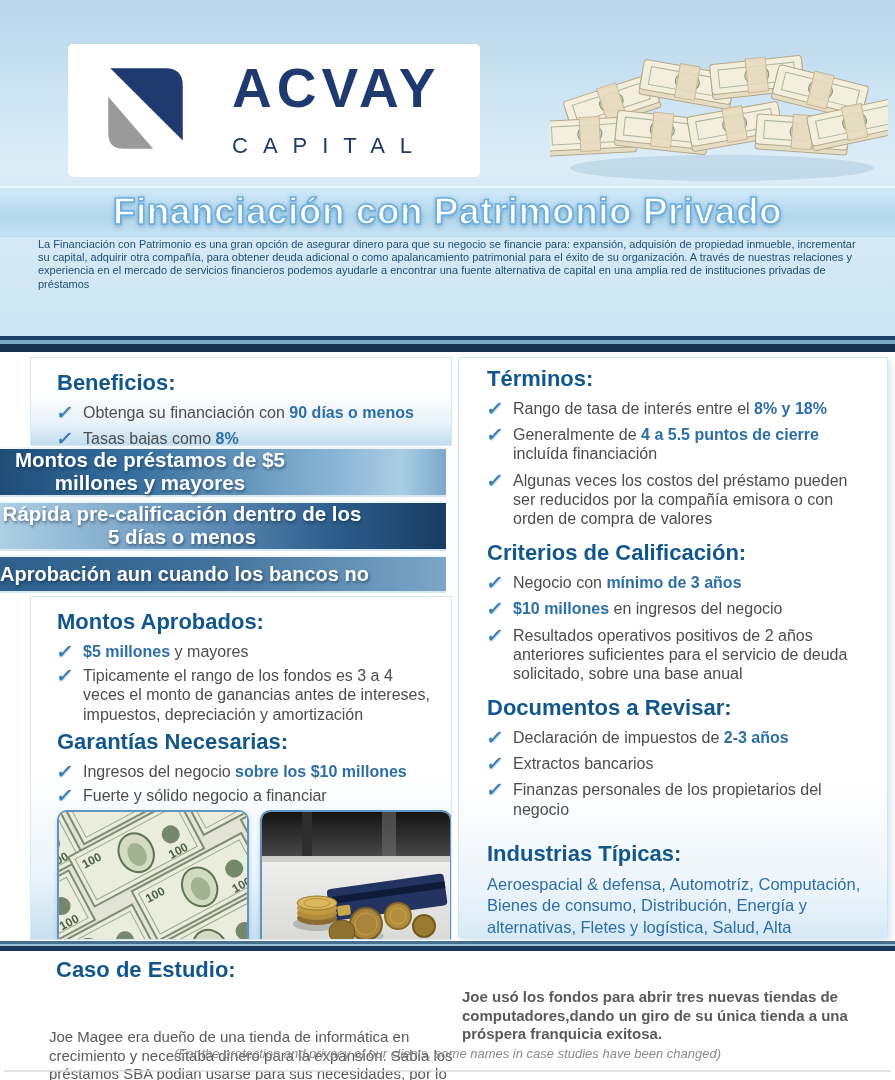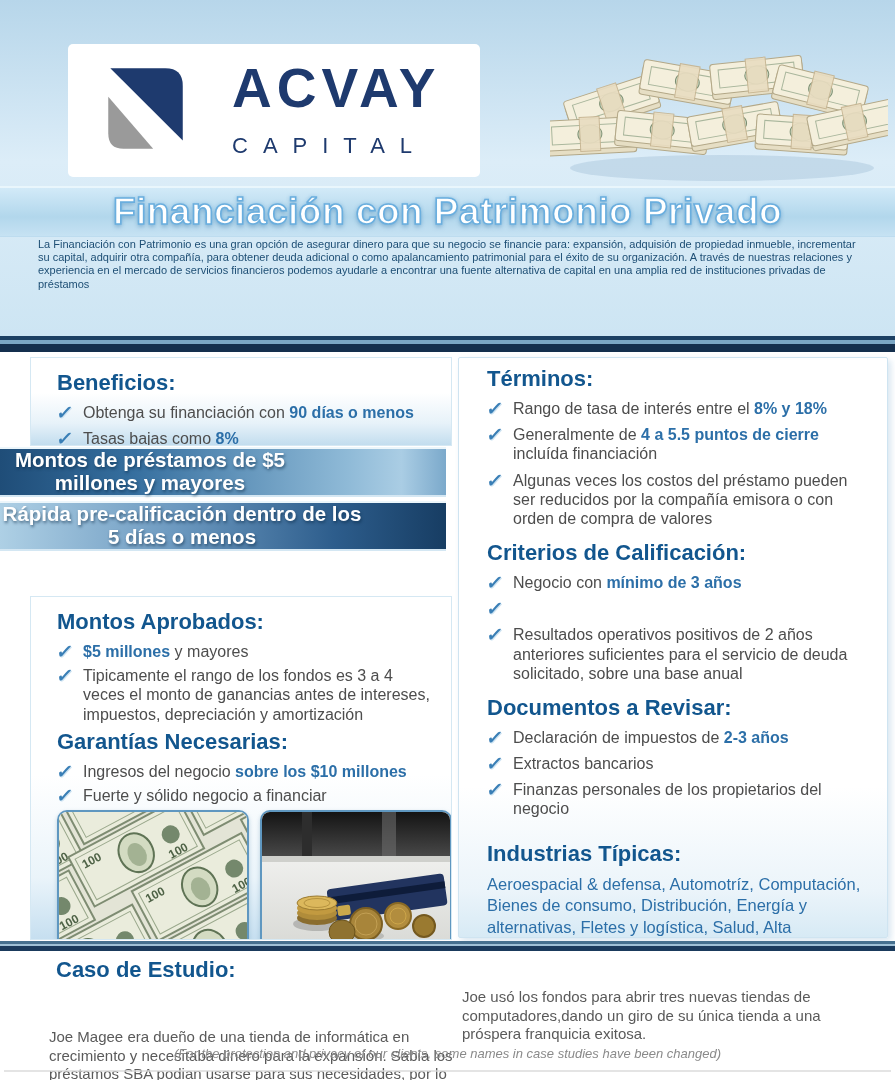--- a/index.html
+++ b/index.html
@@ -76,21 +76,21 @@
        box-shadow:0 2px 4px rgba(100,150,180,.4);font-size:0;}
   .photo svg{display:block;}
 
   
   .industries-text{font-size:16.5px;color:#2c6fa8;line-height:1.3;margin:6px 0 0 0;}
 
   
   .case-h{position:absolute;top:957px;left:56px;font-size:22px;color:#12568e;font-weight:bold;}
   .case-col{position:absolute;top:988px;font-size:15px;color:#5a5a5a;line-height:1.24;margin:0;}
   .case-l{left:49px;width:408px;margin-top:40px;}
-  .case-r{left:462px;width:402px;}
+  .case-r{left:462px;width:402px;font-weight:bold;}
   .footnote{position:absolute;top:1046px;left:0;width:895px;text-align:center;
        font-size:13px;font-style:italic;color:#8a8a8a;}
   .bottom-rule{position:absolute;top:1070px;left:4px;width:887px;height:2px;background:#d9d9d9;opacity:.7;}
 </style>
 </head>
 <body>
 
 <div class="page">
 
   <div class="top">
@@ -151,20 +151,23 @@
       <span class="check">✓</span>
       <span class="btext"><span>Tasas bajas como </span><span class="hi">8%</span><span></span></span>
     </div>
   </div>
 
   <div class="banner b1">
     <div class="bt">Montos de préstamos de $5 millones y mayores</div>
   </div>
   <div class="banner b2">
     <div class="bt">Rápida pre-calificación dentro de los 5 días o menos</div>
+  </div>
+  <div class="banner b3">
+    <div class="bt">Aprobación aun cuando los bancos no</div>
   </div>
 
   <div class="box leftbig">
     <div class="sec">Montos Aprobados:</div>
     <div class="bullet">
       <span class="check">✓</span>
       <span class="btext"><span></span><span class="hi">$5 millones</span><span> y mayores</span></span>
     </div>
     <div class="bullet">
       <span class="check">✓</span>
@@ -267,20 +270,21 @@
       <span class="btext"><span>Algunas veces los costos del préstamo pueden ser reducidos por la compañía emisora o con orden de compra de valores</span><span class="hi"></span><span></span></span>
     </div>
 
     <div class="sec">Criterios de Calificación:</div>
     <div class="bullet">
       <span class="check">✓</span>
       <span class="btext"><span>Negocio con </span><span class="hi">mínimo de 3 años</span><span></span></span>
     </div>
     <div class="bullet">
       <span class="check">✓</span>
+      <span class="btext"><span></span><span class="hi">$10 millones</span><span> en ingresos del negocio</span></span>
     </div>
     <div class="bullet">
       <span class="check">✓</span>
       <span class="btext"><span>Resultados operativos positivos de 2 años anteriores suficientes para el servicio de deuda solicitado, sobre una base anual</span><span class="hi"></span><span></span></span>
     </div>
 
     <div class="sec">Documentos a Revisar:</div>
     <div class="bullet">
       <span class="check">✓</span>
       <span class="btext"><span>Declaración de impuestos de </span><span class="hi">2-3 años</span><span></span></span>

